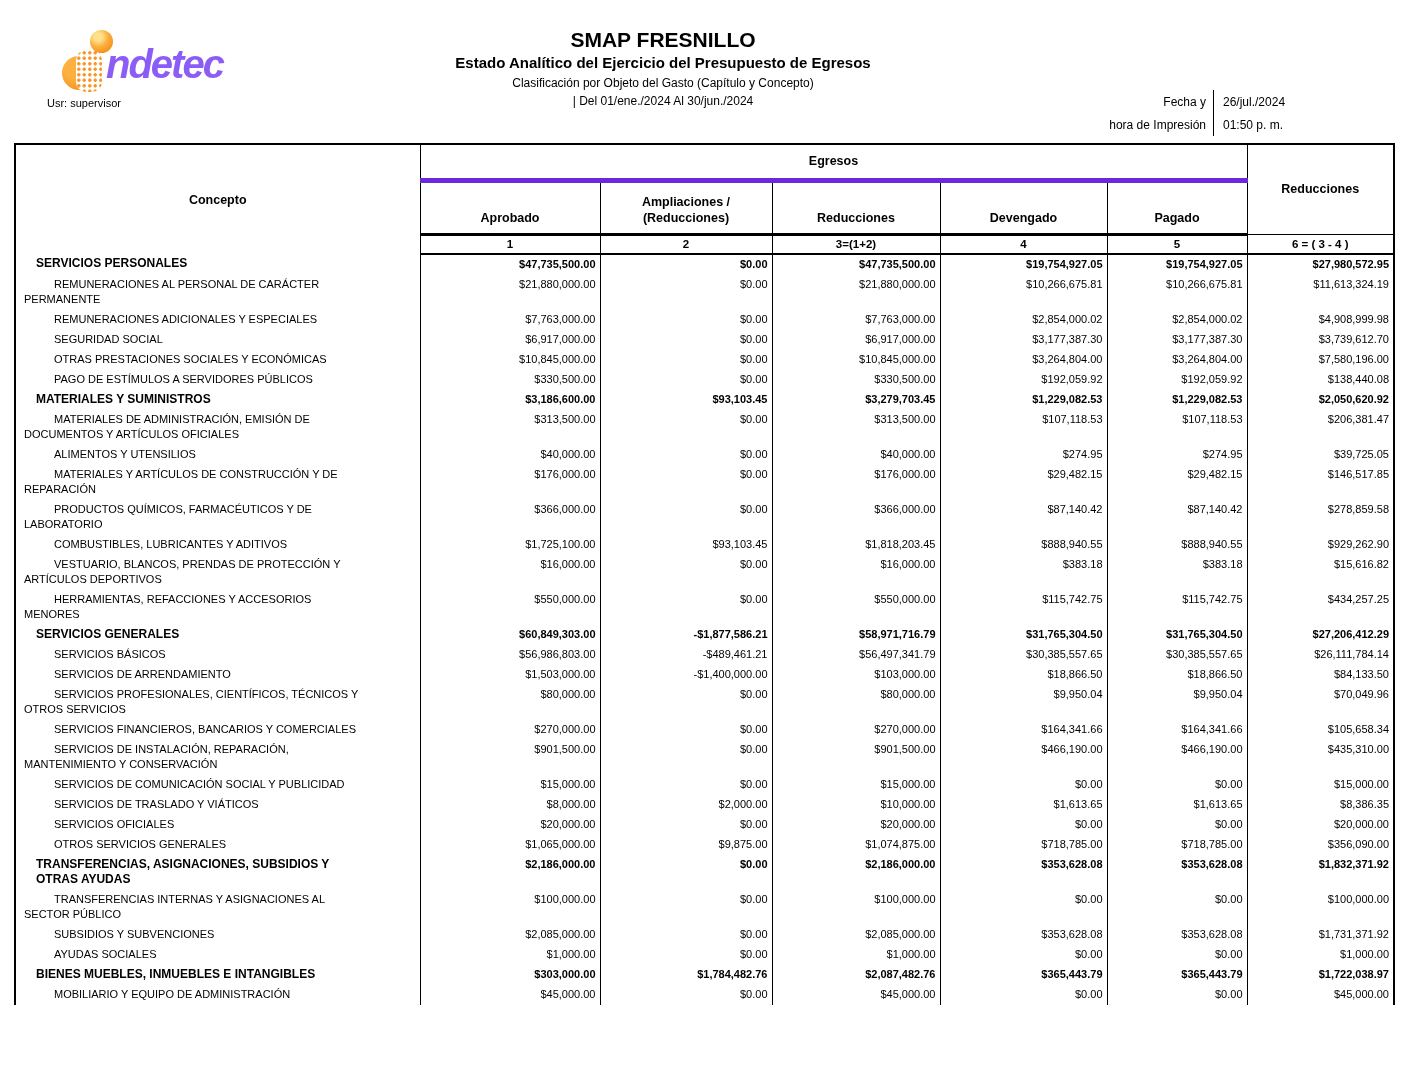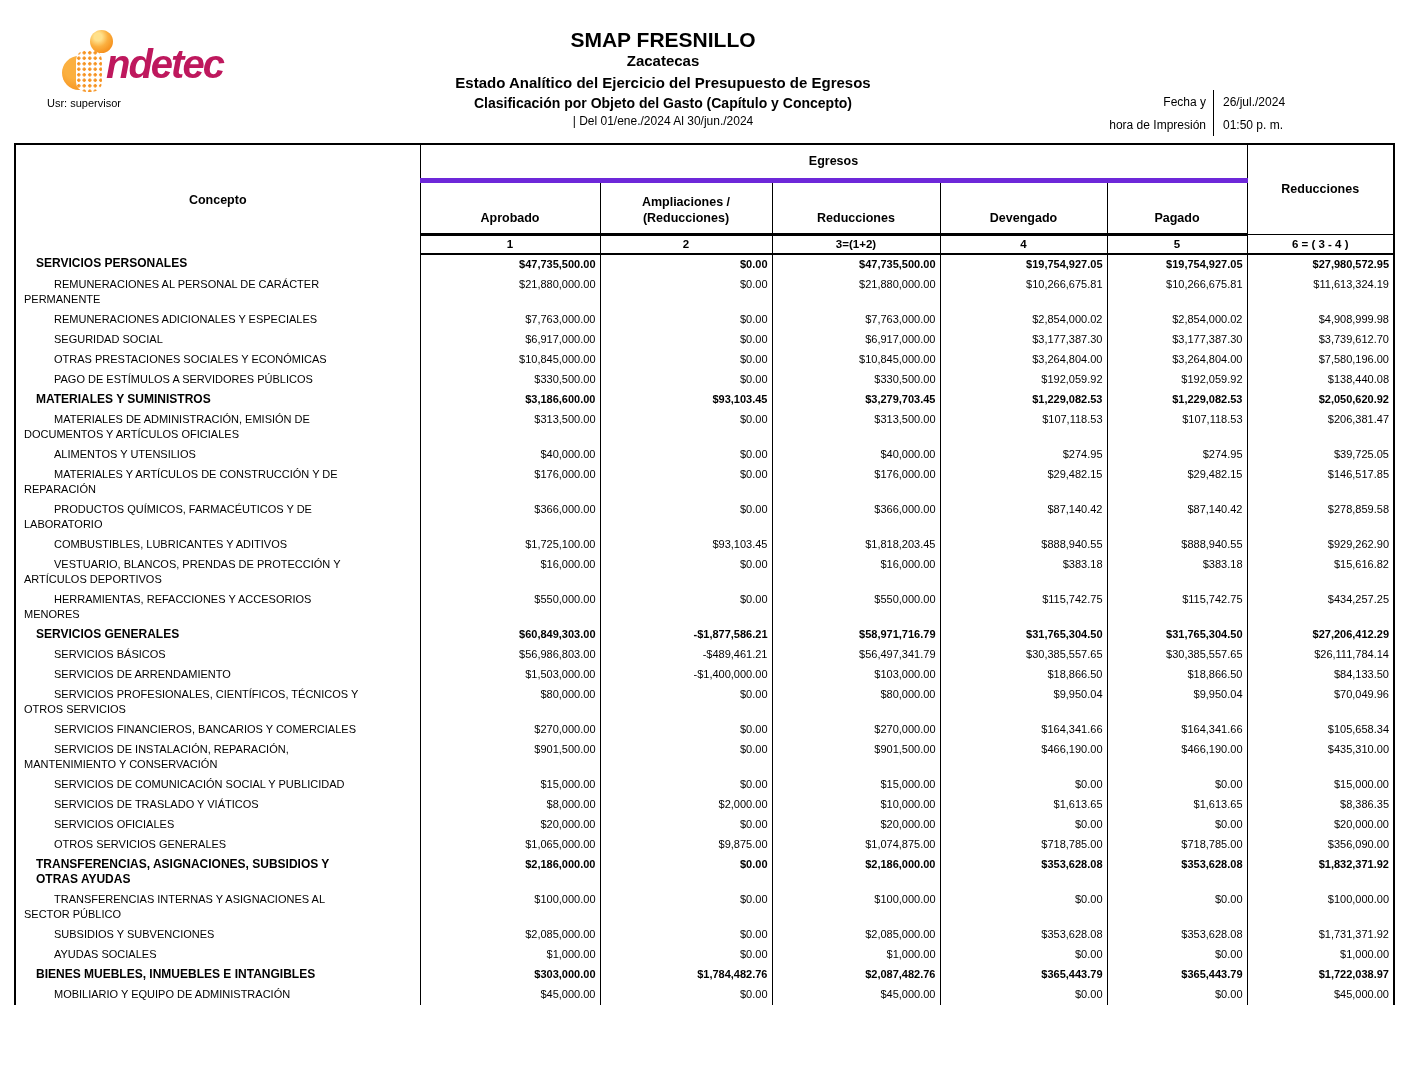--- a/index.html
+++ b/index.html
@@ -12,28 +12,28 @@
   .logo{position:absolute;left:50px;top:30px;width:180px;height:62px;}
   .logo-ball{position:absolute;left:40px;top:0;width:23px;height:23px;border-radius:50%;
     background:radial-gradient(circle at 35% 30%, #ffe18c 0 18%, #fbb040 45%, #f6921e 75%);}
   .logo-crescent{position:absolute;left:12px;top:26px;width:34px;height:34px;border-radius:50%;
     background:radial-gradient(circle at 38% 35%, #fbb040 0 35%, #f6921e 80%);}
   .logo-dots{position:absolute;left:26px;top:20px;width:26px;height:42px;border-radius:10px;
     background-color:#fff;
     background-image:radial-gradient(circle, #f6921e 1.4px, rgba(246,146,30,0) 1.8px);
     background-size:5.5px 5.5px;}
   .logo-text{position:absolute;left:56px;top:14px;font-size:40px;line-height:40px;
-    font-weight:bold;font-style:italic;color:#be185d;letter-spacing:-2px;}
+    font-weight:bold;font-style:italic;color:#8b5cf6;letter-spacing:-2px;}
   .meta-line{position:absolute;left:47px;font-size:11px;}
   .meta-usr{top:97px;} .meta-rep{top:120px;margin-top:30px;}
   .title-block{position:absolute;left:278px;top:28px;width:770px;text-align:center;}
   .t1{font-size:21px;font-weight:bold;line-height:23px;}
   .t2{font-size:15px;font-weight:bold;line-height:20px;}
   .t3{font-size:15px;font-weight:bold;line-height:23px;}
-  .t4{font-size:14px;font-weight:bold;line-height:19px;}
+  .t4{font-size:12px;font-weight:normal;line-height:19px;}
   .t5{font-size:12px;line-height:17px;}
   .print-info{position:absolute;left:1093px;top:90px;width:300px;font-size:12px;}
   .print-row{display:grid;grid-template-columns:120px 1fr;height:23px;align-items:center;}
   .print-row .plabel{text-align:right;padding-right:7px;}
   .print-row .pvalue{border-left:1px solid #000;padding-left:9px;height:23px;display:flex;align-items:center;}
   
   .table-wrap{position:absolute;left:14px;top:143px;width:1381px;box-sizing:border-box;
     border-top:2px solid #000;border-left:2px solid #000;border-right:2px solid #000;background:#fff;}
   table{border-collapse:collapse;table-layout:fixed;width:1377px;}
   td{box-sizing:border-box;}
@@ -63,21 +63,20 @@
   <div class="logo-dots"></div>
   <div class="logo-ball"></div>
   <span class="logo-text">ndetec</span>
 </div>
 
 <div class="meta-line meta-usr">Usr: supervisor</div>
 <div class="meta-line meta-rep">Rep: rptEstadoPresupuestoEgresos_CP_CTO</div>
 
 <div class="title-block">
   <div class="t1">SMAP FRESNILLO</div>
-  <div class="t2">Zacatecas</div>
   <div class="t3">Estado Analítico del Ejercicio del Presupuesto de Egresos</div>
   <div class="t4">Clasificación por Objeto del Gasto (Capítulo y Concepto)</div>
   <div class="t5">| Del 01/ene./2024 Al 30/jun./2024</div>
 </div>
 
 <div class="print-info">
   <div class="print-row">
     <span class="plabel">Fecha y</span>
     <span class="pvalue">26/jul./2024</span>
   </div>

